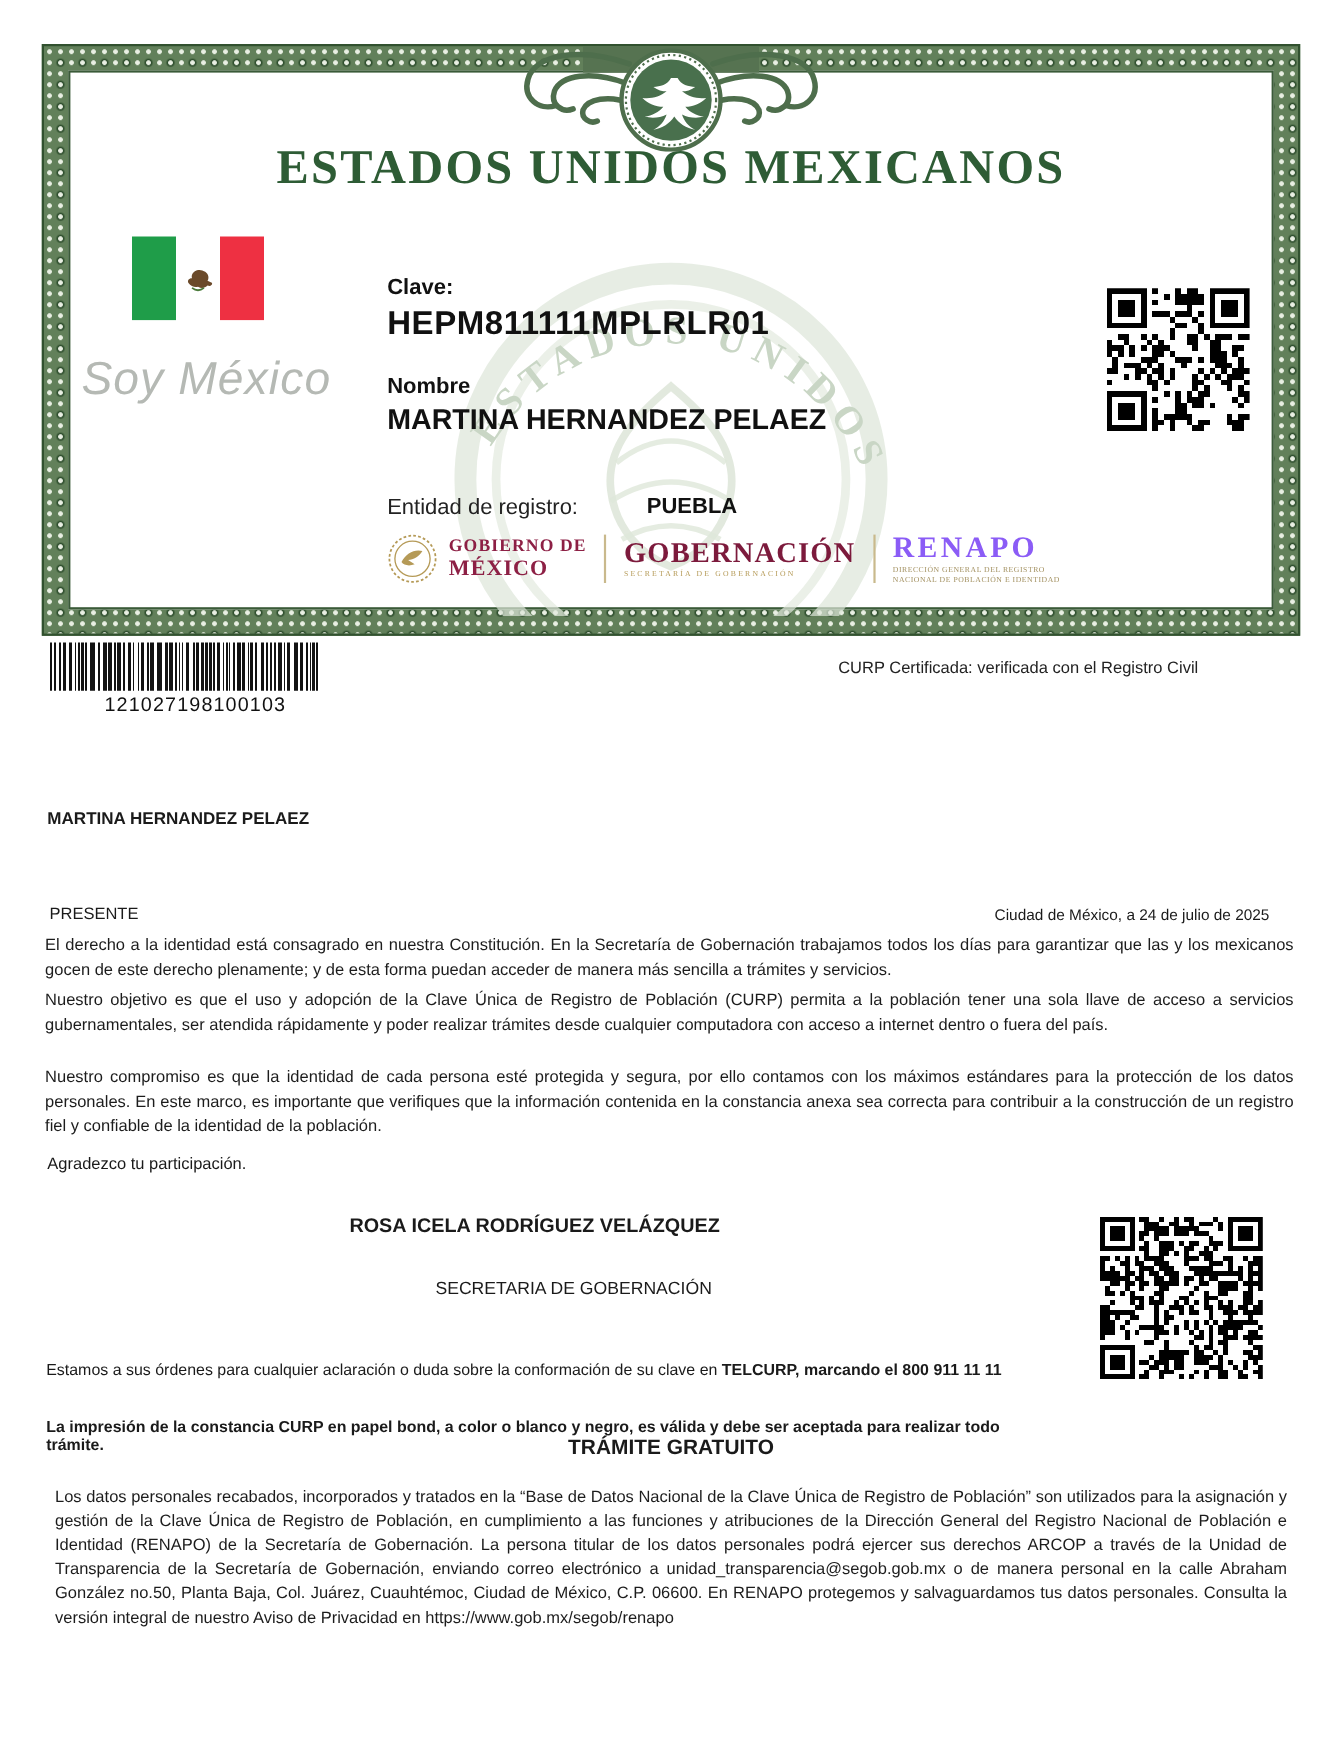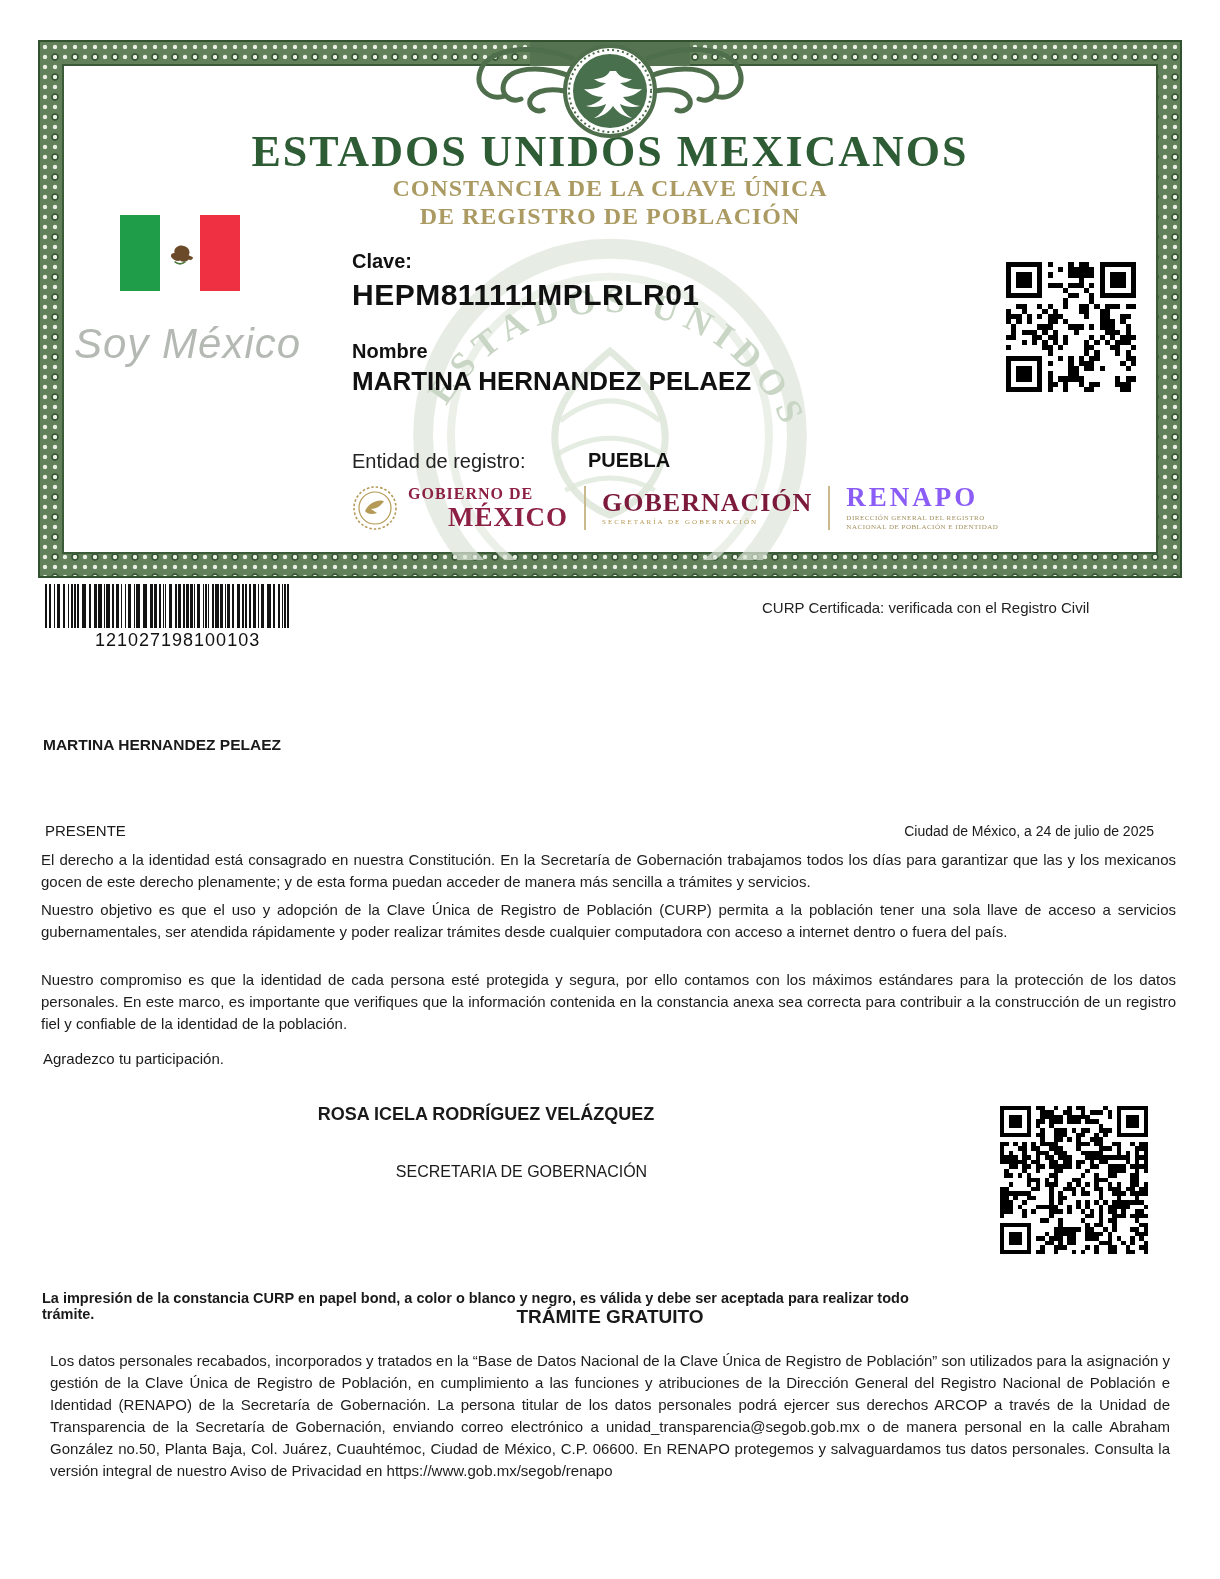--- a/index.html
+++ b/index.html
@@ -40,21 +40,21 @@
   .entidad-value{position:absolute;left:575px;top:449px;z-index:2;font-weight:bold;font-size:20px;color:#111;margin-left:13px;}
 
   .qr-top{position:absolute;left:1006px;top:262px;width:130px;height:130px;z-index:2;}
   .qr-bottom{position:absolute;left:1000px;top:1106px;width:148px;height:148px;z-index:2;}
 
   
   .logos{position:absolute;left:352px;top:482px;height:52px;display:flex;align-items:center;z-index:2;}
   .gob-eagle{width:46px;height:46px;margin-right:10px;}
   .gob-txt{font-family:"Liberation Serif","DejaVu Serif",serif;color:#8d2045;font-weight:bold;line-height:1;}
   .gob-txt .l1{font-size:16px;letter-spacing:1px;}
-  .gob-txt .l2{font-size:27px;letter-spacing:1px;margin-top:2px;margin-left:40px;}
+  .gob-txt .l2{font-size:20px;letter-spacing:1px;margin-top:2px;}
   .logo-div{width:2px;height:44px;background:#c9b98c;margin:0 16px;}
   .sego{font-family:"Liberation Serif","DejaVu Serif",serif;line-height:1;}
   .sego .t{font-size:26px;font-weight:bold;color:#7c1a3c;letter-spacing:1px;}
   .sego .s{font-size:7px;color:#b59a57;letter-spacing:2px;margin-top:3px;}
   .renapo{font-family:"Liberation Serif","DejaVu Serif",serif;line-height:1;}
   .renapo .t{font-size:27px;font-weight:bold;color:#8b5cf6;letter-spacing:3px;}
   .renapo .s{font-size:7px;color:#a39161;letter-spacing:.5px;margin-top:3px;line-height:1.3;}
 
   
   .barcode{position:absolute;left:45px;top:584px;}
@@ -108,24 +108,20 @@
       <path d="M190 34 C222 22 250 26 256 41 C260 53 249 61 239 57"></path>
       <path d="M186 52 C207 44 226 48 230 58 C232 66 223 71 217 68"></path>
     </g>
     <circle cx="150" cy="49" r="45" fill="#fff" stroke="#4e6e4c" stroke-width="4"></circle>
     <circle cx="150" cy="49" r="37" fill="#49704d"></circle>
     <circle cx="150" cy="49" r="41" fill="none" stroke="#4e6e4c" stroke-width="2" stroke-dasharray="2 3"></circle>
     <path d="M150 29 c-3 6 -10 8 -16 8 c4 3 8 4 12 4 c-6 5 -14 7 -22 6 c5 5 12 8 19 8 c-4 5 -10 8 -17 9 c7 2 14 1 20 -2 c-2 6 -6 11 -12 14 c8 -1 15 -6 19 -12 c4 6 11 11 19 12 c-6 -3 -10 -8 -12 -14 c6 3 13 4 20 2 c-7 -1 -13 -4 -17 -9 c7 0 14 -3 19 -8 c-8 1 -16 -1 -22 -6 c4 0 8 -1 12 -4 c-6 0 -13 -2 -16 -8 z" fill="#fff"></path>
   </svg>
 
   <div class="cert-title">ESTADOS UNIDOS MEXICANOS</div>
-  <div class="cert-subtitle">
-    <div>CONSTANCIA DE LA CLAVE ÚNICA</div>
-    <div>DE REGISTRO DE POBLACIÓN</div>
-  </div>
 
   <div class="flag">
     <div class="g"></div>
     <div class="w">
       <svg width="26" height="26" viewBox="0 0 24 24">
         <path d="M12 5 c-4 1 -6 4 -5 7 c-3 0 -4 2 -3 4 c2 3 6 4 8 3 c3 2 6 1 8 -1 c2 1 4 0 4 -2 l-4 -2 c2 -3 0 -7 -3 -8 c-2 -1 -3 -1 -5 -1 z" fill="#6b4a2a"></path>
         <path d="M7 20 q5 4 10 0" stroke="#4a7a3a" stroke-width="1.5" fill="none"></path>
       </svg>
     </div>
     <div class="r"></div>
@@ -881,17 +877,18 @@
         <rect fill="#fff" x="1" y="1" width="5" height="5"></rect>
         <rect x="2" y="2" width="3" height="3"></rect>
         <rect x="26" y="0" width="7" height="7"></rect>
         <rect fill="#fff" x="27" y="1" width="5" height="5"></rect>
         <rect x="28" y="2" width="3" height="3"></rect>
         <rect x="0" y="26" width="7" height="7"></rect>
         <rect fill="#fff" x="1" y="27" width="5" height="5"></rect>
         <rect x="2" y="28" width="3" height="3"></rect>
       </svg></div>
 
+  <div class="contact"><span>Estamos a sus órdenes para cualquier aclaración o duda sobre la conformación de su clave en </span><b>TELCURP, marcando el 800 911 11 11</b></div>
   <div class="print-notice">La impresión de la constancia CURP en papel bond, a color o blanco y negro, es válida y debe ser aceptada para realizar todo trámite.</div>
   <div class="free-label">TRÁMITE GRATUITO</div>
   <div class="privacy">Los datos personales recabados, incorporados y tratados en la “Base de Datos Nacional de la Clave Única de Registro de Población” son utilizados para la asignación y gestión de la Clave Única de Registro de Población, en cumplimiento a las funciones y atribuciones de la Dirección General del Registro Nacional de Población e Identidad (RENAPO) de la Secretaría de Gobernación. La persona titular de los datos personales podrá ejercer sus derechos ARCOP a través de la Unidad de Transparencia de la Secretaría de Gobernación, enviando correo electrónico a unidad_transparencia@segob.gob.mx  o de manera personal en la calle Abraham González no.50, Planta Baja, Col. Juárez, Cuauhtémoc, Ciudad de México, C.P. 06600. En RENAPO protegemos y salvaguardamos tus datos personales. Consulta la versión integral de nuestro Aviso de Privacidad en https://www.gob.mx/segob/renapo</div>
 
 </div>
 
 </body></html>

